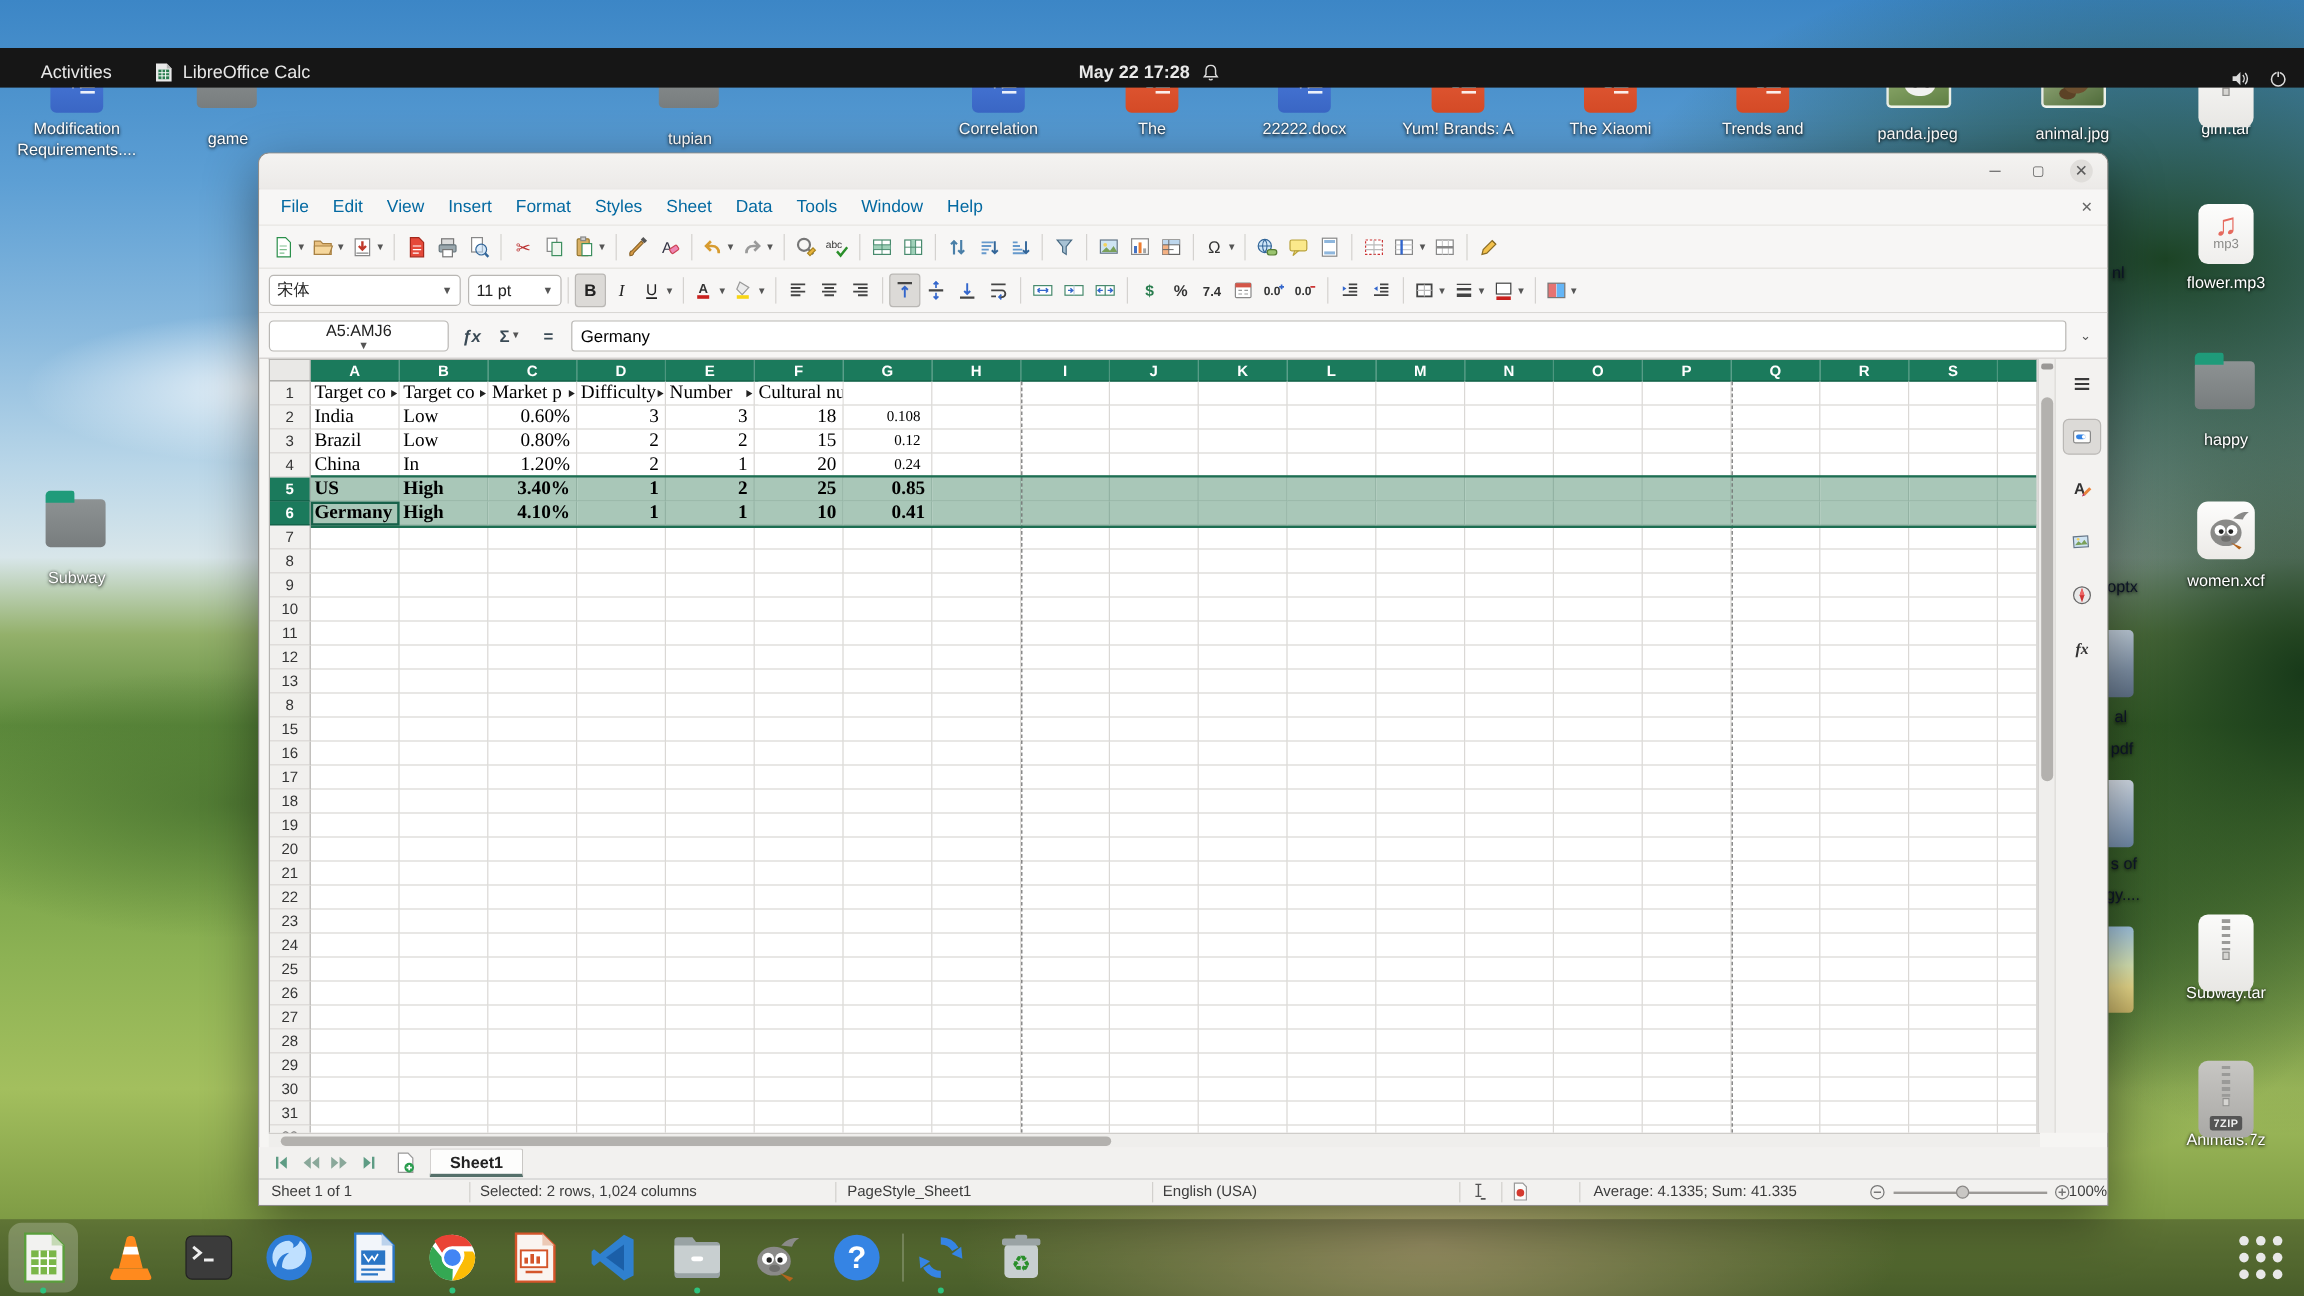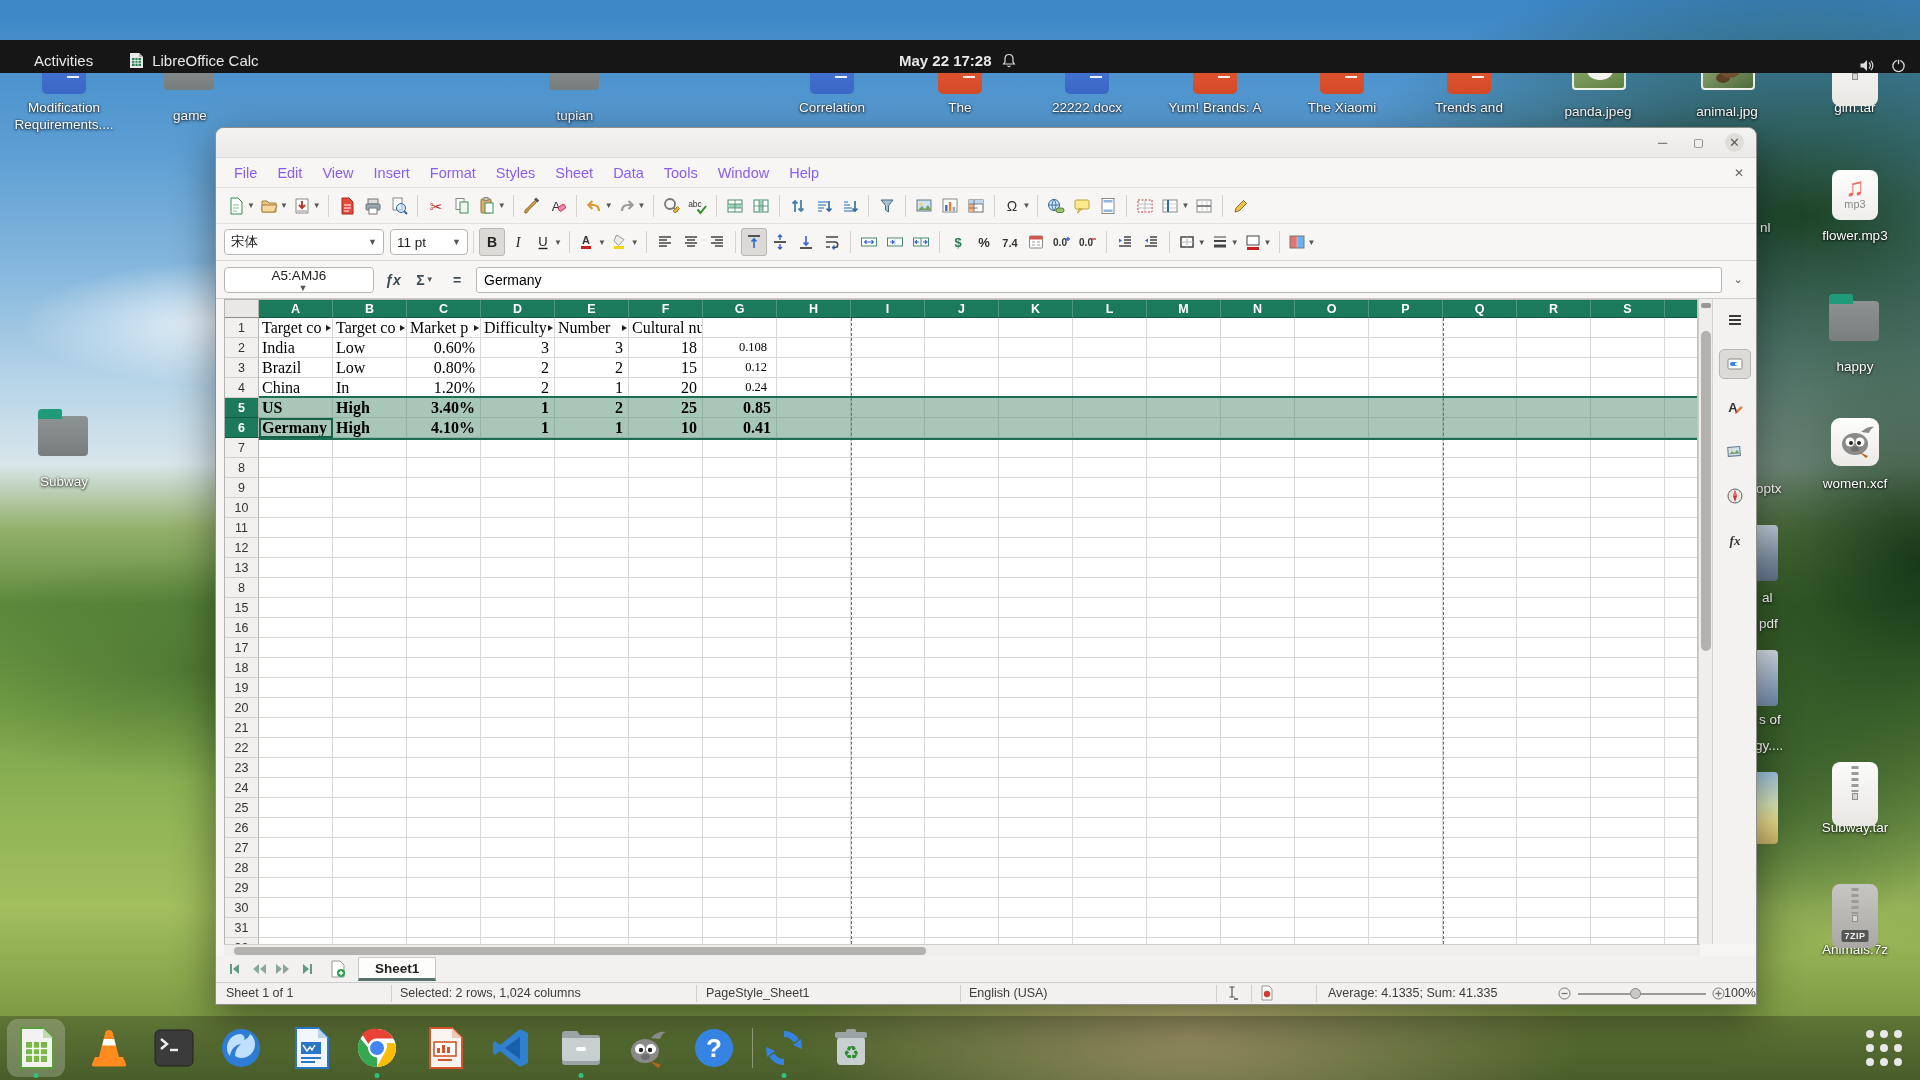--- a/index.html
+++ b/index.html
@@ -27,21 +27,21 @@
   #topbar .tb-app { display:flex; align-items:center; gap:8px; }
   #topbar .tb-center { position:absolute; left:50%; transform:translateX(-52%); display:flex; align-items:center; gap:10px; font-weight:bold; }
   #topbar .tb-right { position:absolute; right:14px; display:flex; align-items:center; gap:16px; }
   .hover-pill { padding:4px 10px; border-radius:14px; }
   svg { display:block; }
 
   
   .dicon { position:absolute; width:110px; text-align:center; z-index:2; cursor:default; }
   .dicon .thumb { width:52px; height:52px; margin:0 auto 6px auto; position:relative; }
   .dicon .dlabel { color:#fff; font-size:13.5px; line-height:1.25; text-shadow:0 1px 3px rgba(0,0,0,.85), 0 0 2px rgba(0,0,0,.6); word-wrap:break-word; }
-  .frag { position:absolute; color:#ffffff; font-size:13.5px; text-shadow:0 1px 3px rgba(0,0,0,.85); z-index:1; }
+  .frag { position:absolute; color:#0f172a; font-size:13.5px; text-shadow:0 1px 3px rgba(0,0,0,.85); z-index:1; }
   .sliver { position:absolute; width:21px; border-radius:0 4px 4px 0; z-index:1; }
 
   
   .th-folder { width:50px; height:40px; margin-top:8px; background:linear-gradient(#8d9293,#787d7e); border-radius:4px; position:relative; }
   .th-folder::before { content:""; position:absolute; top:-7px; left:0; width:24px; height:10px; background:#1f9b7a; border-radius:4px 2px 0 0; }
   .th-doc { width:44px; height:52px; margin:0 auto; border-radius:5px; position:relative; display:flex; align-items:center; justify-content:center; }
   .th-doc::after { content:""; position:absolute; top:0; right:0; border-style:solid; border-width:0 12px 12px 0; border-color:transparent rgba(255,255,255,.75) transparent transparent; border-radius:0 5px 0 0; }
   .th-doc .gl { color:#fff; font-weight:bold; font-size:17px; font-family:"Liberation Serif",serif; }
   .th-doc .ln { position:absolute; right:7px; top:14px; width:12px; height:22px;
      background:repeating-linear-gradient(180deg,rgba(255,255,255,.9) 0 2px, transparent 2px 5px); }
@@ -66,21 +66,21 @@
 
   
   #window { position:absolute; left:215px; top:127px; width:1542px; height:878px; background:#f6f5f3;
     border:1px solid #8f8d8a; border-radius:9px 9px 0 0; box-shadow:0 14px 44px rgba(0,0,0,.45); z-index:5; display:flex; flex-direction:column; }
   #titlebar { height:30px; background:linear-gradient(#f4f3f1,#eceae8); border-radius:8px 8px 0 0; border-bottom:1px solid #d8d6d3;
     display:flex; align-items:center; justify-content:center; position:relative; }
   #titlebar .wtitle { font-size:14.5px; font-weight:bold; color:#383838; }
   .winbtns { position:absolute; right:12px; top:0; height:100%; display:flex; align-items:center; gap:17px; color:#5c5c5c; }
   .winbtn { width:19px; height:19px; display:flex; align-items:center; justify-content:center; font-size:13px; border-radius:50%; }
   #menubar { height:29px; background:#f7f6f5; display:flex; align-items:center; padding-left:8px; position:relative; }
-  .menu-item { padding:4px 10px; font-size:14.5px; color:#8b5cf6; border-radius:3px;text-align:center; }
+  .menu-item { padding:4px 10px; font-size:14.5px; color:#0369a1; border-radius:3px;text-align:center; }
   #menubar .mclose { position:absolute; right:12px; font-size:12px; color:#666; }
   .toolbar { display:flex; align-items:center; background:#f7f6f5; border-top:1px solid #e3e1de; padding-left:8px; }
   #tb-main { height:36px; }
   #tb-fmt { height:38px; border-bottom:1px solid #d9d7d4; }
   .tbtn { height:28px; min-width:26px; display:flex; align-items:center; justify-content:center; border-radius:3px; padding:0 2px; position:relative; }
   .tbtn.active { background:#dcdad7; border:1px solid #b9b7b4; }
   .dd { font-size:8px; color:#555; margin-left:1px; }
   .tsep { width:1px; height:22px; background:#d4d2cf; margin:0 5px; }
   .combo { height:26px; background:#fff; border:1px solid #b9b7b4; border-radius:4px; display:flex; align-items:center; justify-content:space-between; padding:0 6px; font-size:13.5px; color:#222; }
   .combo .carr { font-size:9px; color:#555; margin-left:8px; }

